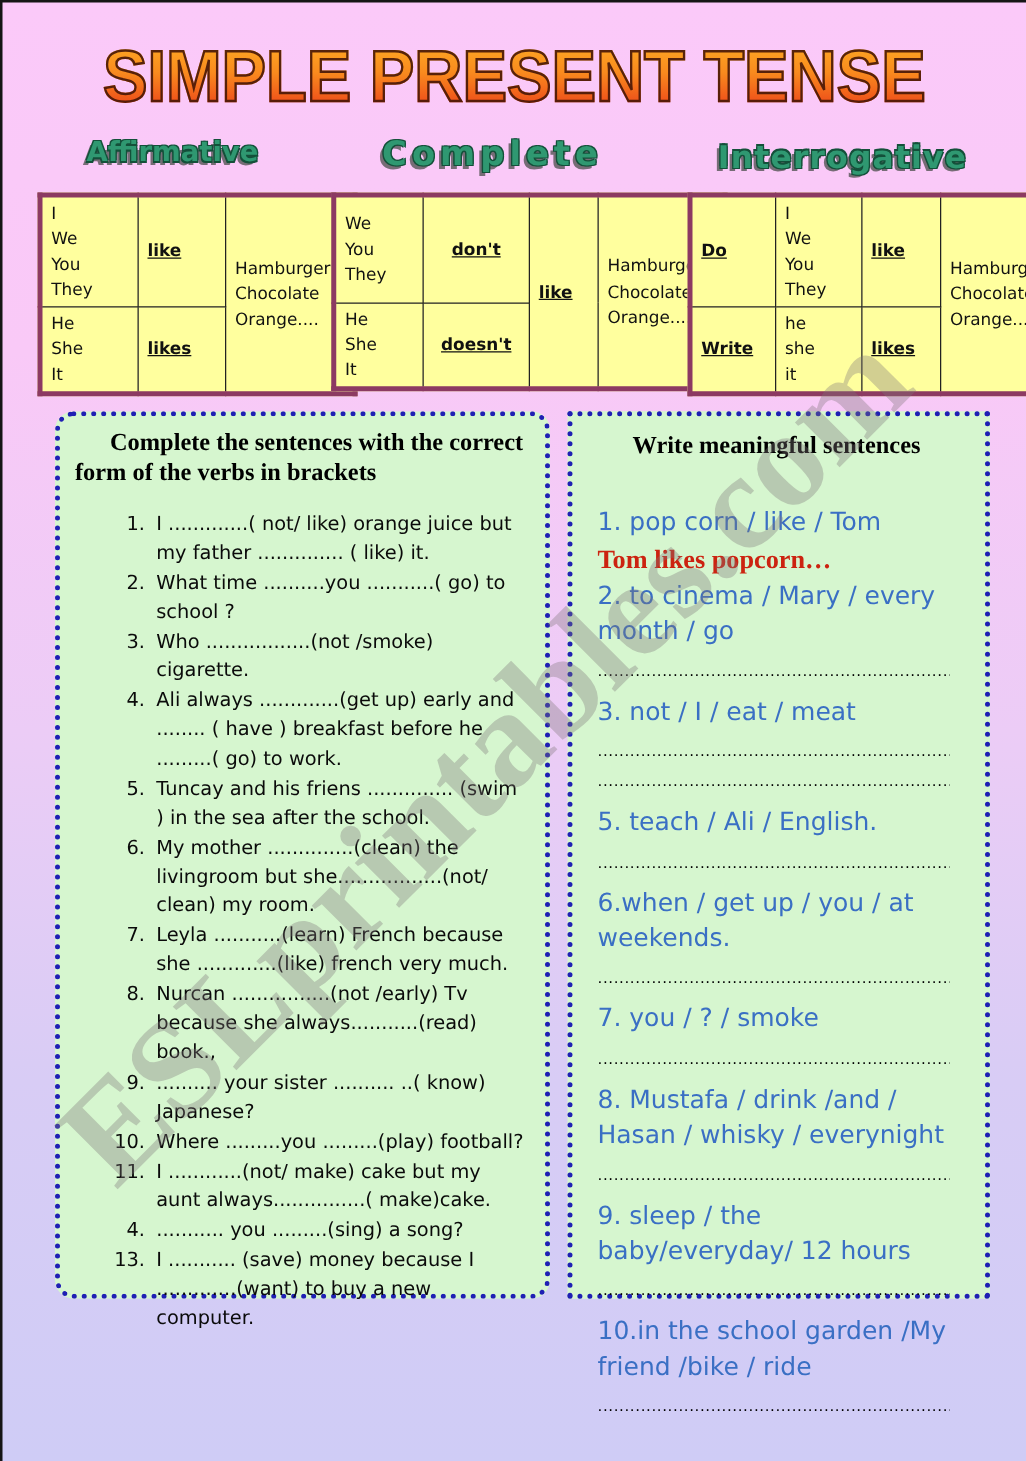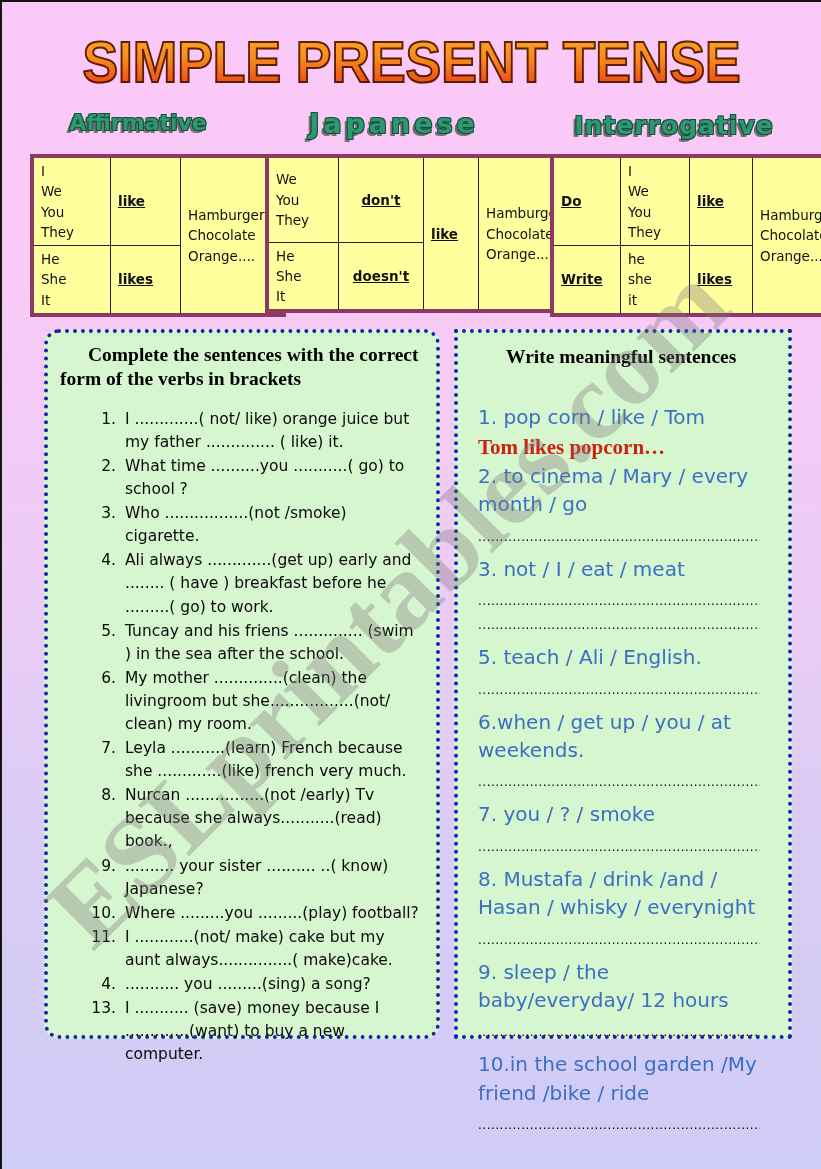--- a/index.html
+++ b/index.html
@@ -71,21 +71,21 @@
     color:rgba(125,118,120,0.35);white-space:nowrap;
     transform:rotate(-45deg);transform-origin:0 0;
   }
 </style>
 </head>
 <body>
 
 <div class="title">SIMPLE PRESENT TENSE</div>
 
 <div class="heading h-aff">Affirmative</div>
-<div class="heading h-neg">Japanese</div>
+<div class="heading h-neg">Complete</div>
 <div class="heading h-int">Interrogative</div>
 
 <table class="gram t-aff">
   <tbody>
       <tr class="r1">
     <td class="w1">I
 We
 You
 They</td>
     <td class="w2 bold">like</td>

